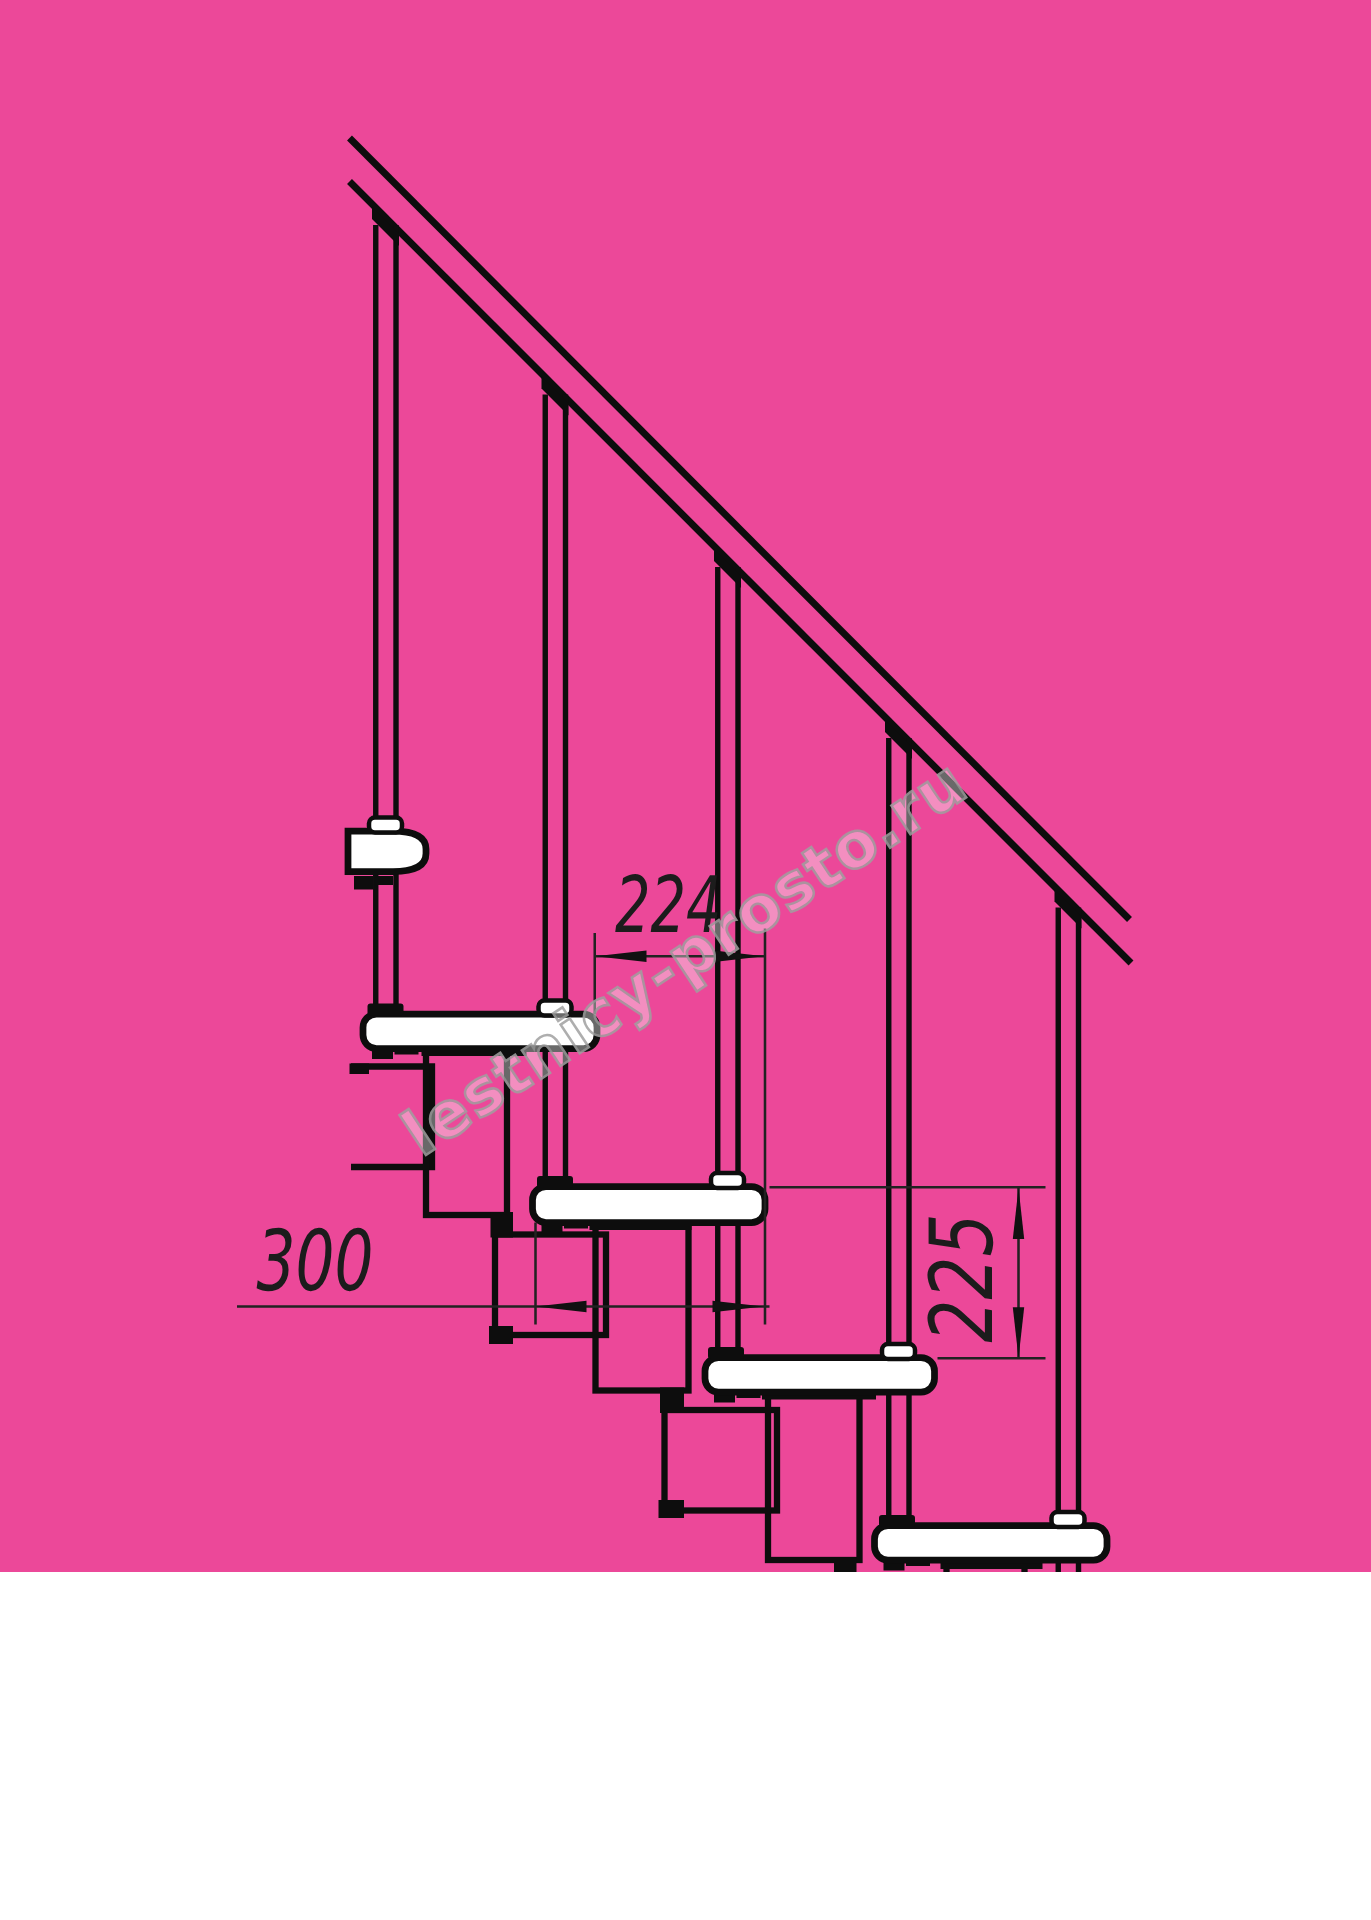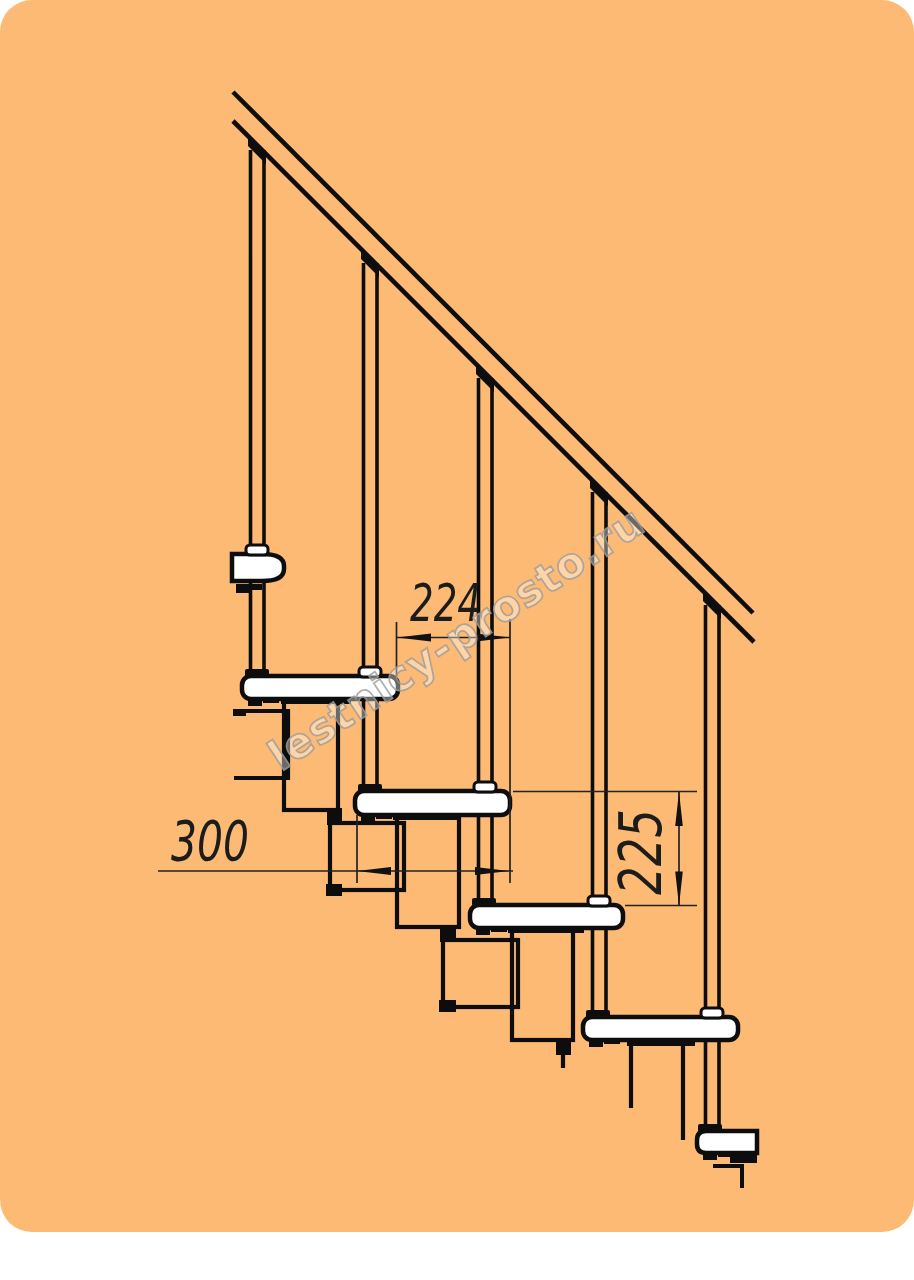--- a/index.html
+++ b/index.html
@@ -1,17 +1,17 @@
 <!DOCTYPE html>
 <html><head>
 <meta charset="utf-8">
 <style>
   html,body{margin:0;padding:0;background:#ffffff;}
-  #page{position:relative;width:914px;height:1232px;background:#fdba74;overflow:hidden;
-        font-family:"DejaVu Sans","Liberation Sans",sans-serif;border-radius:32px;}
+  #page{position:relative;width:914px;height:1048px;background:#ec4899;overflow:hidden;
+        font-family:"DejaVu Sans","Liberation Sans",sans-serif;}
   svg{display:block;}
   .dimtext{font-family:"DejaVu Sans","Liberation Sans",sans-serif;font-style:italic;fill:#1c1c1c;}
   .wm{font-family:"DejaVu Sans","Liberation Sans",sans-serif;font-weight:bold;
       fill:rgba(255,255,255,0.45);stroke:#a0a0a0;stroke-width:1.7px;letter-spacing:1px;opacity:.85;}
 </style>
 </head>
 <body>
 
 <div id="page">
 <svg width="914" height="1280" viewBox="0 0 914 1280" xmlns="http://www.w3.org/2000/svg">

